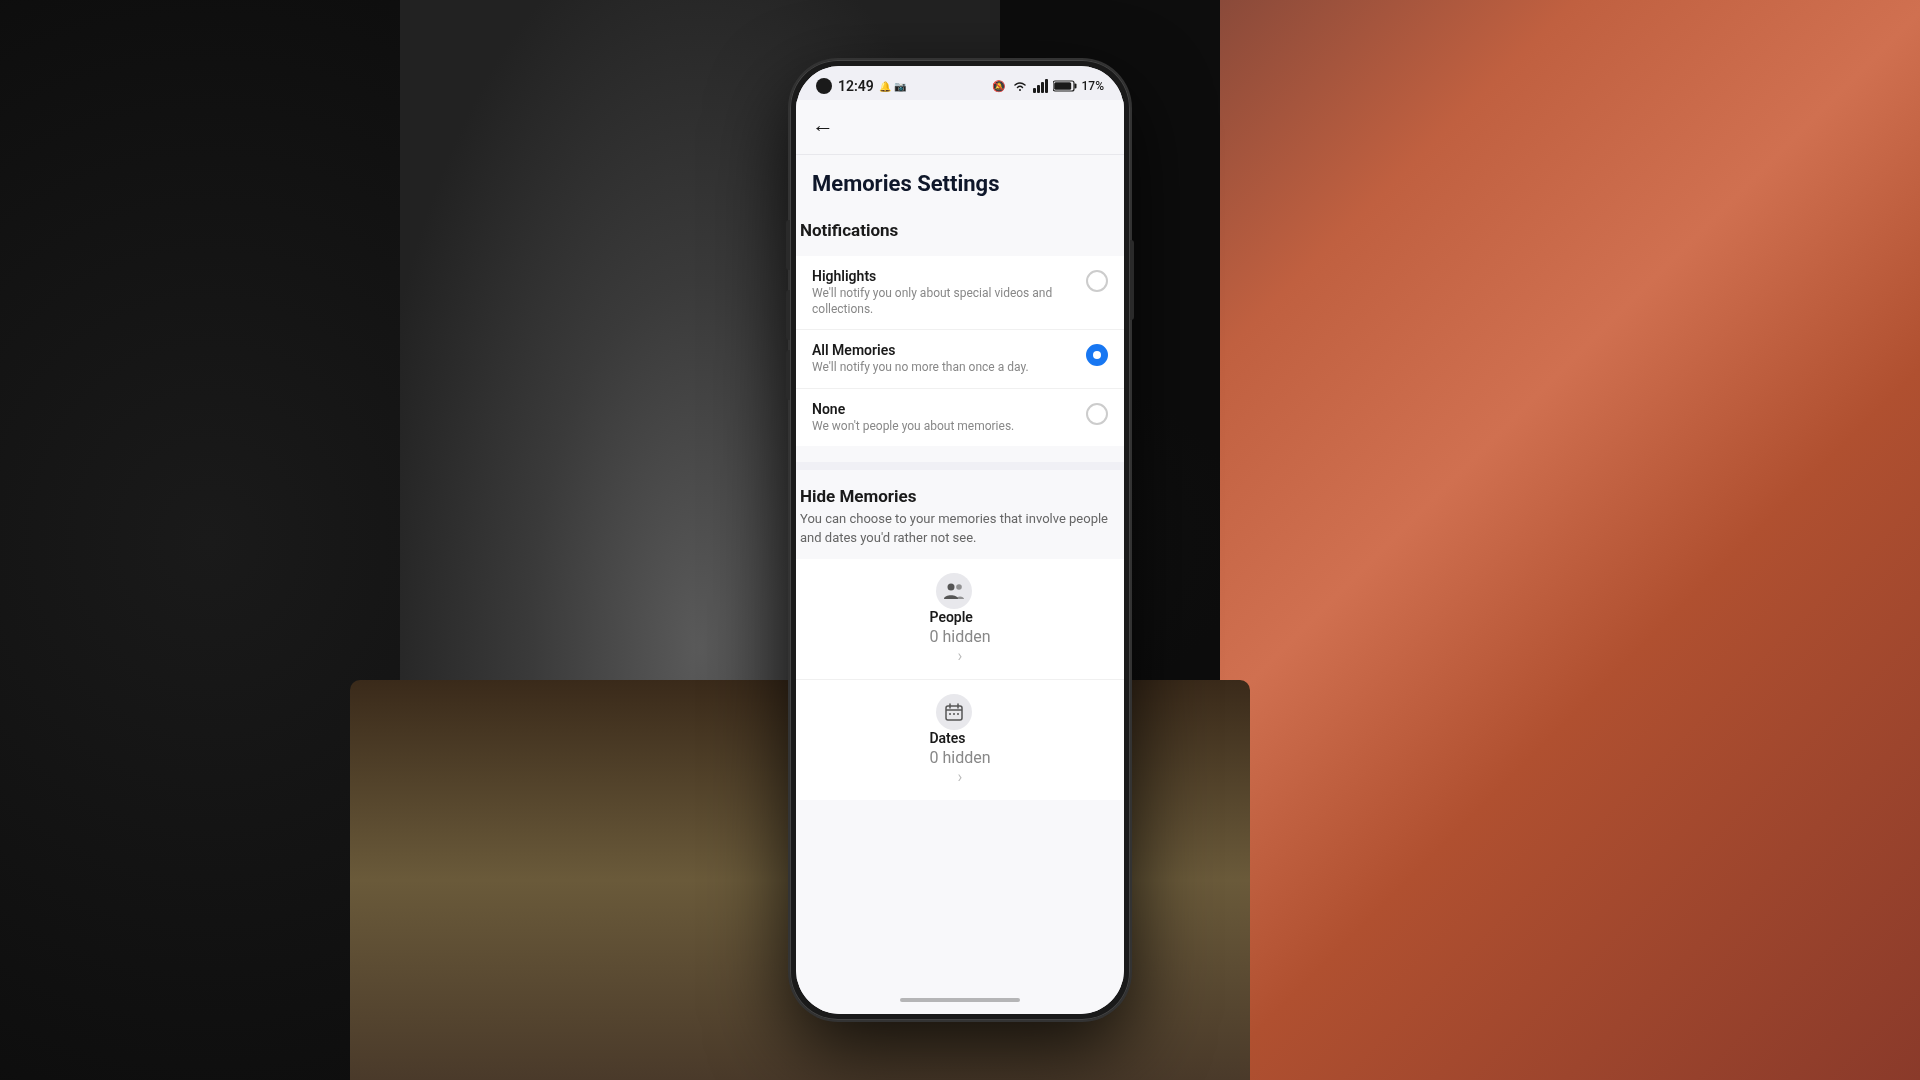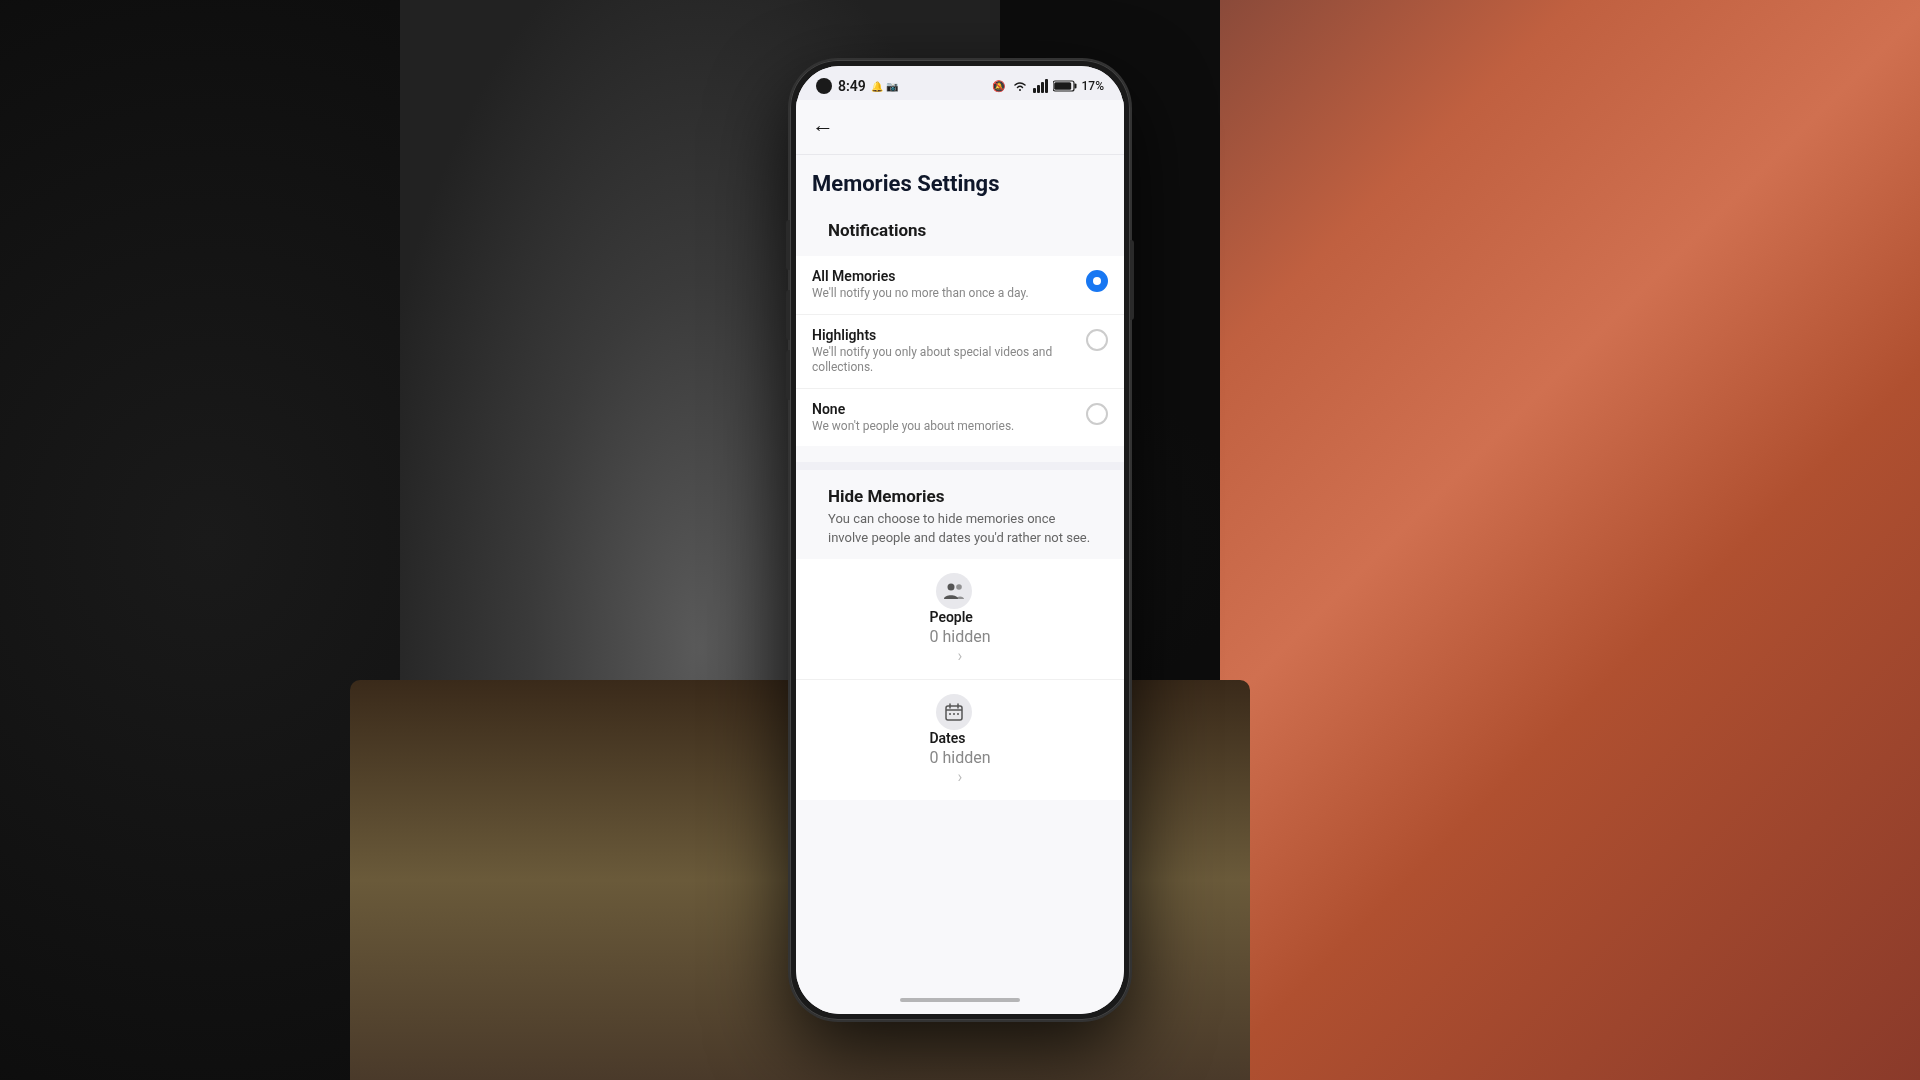--- a/index.html
+++ b/index.html
@@ -189,21 +189,21 @@
       color: #0f172a;
       padding: 16px 16px 8px;
     }
 
     
     .section {
       padding: 8px 0;
     }
 
     .section-header {
-      padding: 8px 32px 4px;
+      padding: 8px 4px 4px;
     }
 
     .section-title {
       font-size: 17px;
       font-weight: 700;
       color: #1a1a1a;
       margin-bottom: 4px;
     }
 
     .section-desc {
@@ -377,21 +377,21 @@
 <div class="bg-right"></div>
 <div class="bg-books"></div>
 
 <div class="phone-wrapper">
   <div class="phone-device">
     <div class="phone-screen">
 
       <div class="status-bar">
         <div class="status-left">
           <div class="camera-hole"></div>
-          <span class="status-time">8:49</span>
+          <span class="status-time">12:49</span>
 
           <span style="font-size:10px; color:#555;">🔔 📷</span>
         </div>
         <div class="status-icons">
           <span style="font-size:11px; color:#1a1a1a;">🔕</span>
 
           <svg width="16" height="12" viewBox="0 0 16 12">
             <path d="M8 10 Q8 10 8 10" stroke="#1a1a1a" stroke-width="2" fill="none" stroke-linecap="round"></path>
             <path d="M5.5 7.5 Q8 5 10.5 7.5" stroke="#1a1a1a" stroke-width="1.5" fill="none" stroke-linecap="round"></path>
             <path d="M3 5 Q8 1 13 5" stroke="#1a1a1a" stroke-width="1.5" fill="none" stroke-linecap="round"></path>
@@ -425,50 +425,50 @@
 
         <div class="section">
           <div class="section-header">
             <div class="section-title">Notifications</div>
           </div>
 
           <div class="options-list">
 
             <div class="option-item">
               <div class="option-text">
+                <div class="option-title">Highlights</div>
+                <div class="option-desc">We'll notify you only about special videos and collections.</div>
+              </div>
+              <div class="radio-btn"></div>
+            </div>
+
+            <div class="option-item">
+              <div class="option-text">
                 <div class="option-title">All Memories</div>
                 <div class="option-desc">We'll notify you no more than once a day.</div>
               </div>
               <div class="radio-btn selected"></div>
-            </div>
-
-            <div class="option-item">
-              <div class="option-text">
-                <div class="option-title">Highlights</div>
-                <div class="option-desc">We'll notify you only about special videos and collections.</div>
-              </div>
-              <div class="radio-btn"></div>
             </div>
 
             <div class="option-item">
               <div class="option-text">
                 <div class="option-title">None</div>
                 <div class="option-desc">We won't people you about memories.</div>
               </div>
               <div class="radio-btn"></div>
             </div>
           </div>
         </div>
 
         <div class="divider"></div>
 
         <div class="hide-section">
           <div class="section-header">
             <div class="section-title">Hide Memories</div>
-            <div class="section-desc">You can choose to hide memories once involve people and dates you'd rather not see.</div>
+            <div class="section-desc">You can choose to your memories that involve people and dates you'd rather not see.</div>
           </div>
 
           <div class="list-items">
 
             <div class="list-item">
               <div class="list-icon">
                 <svg width="20" height="18" viewBox="0 0 20 18" fill="#555">
                   <circle cx="7" cy="5" r="3.5"></circle>
                   <path d="M0 17 C0 12 14 12 14 17"></path>
                   <circle cx="15" cy="5" r="2.8" opacity="0.6"></circle>

